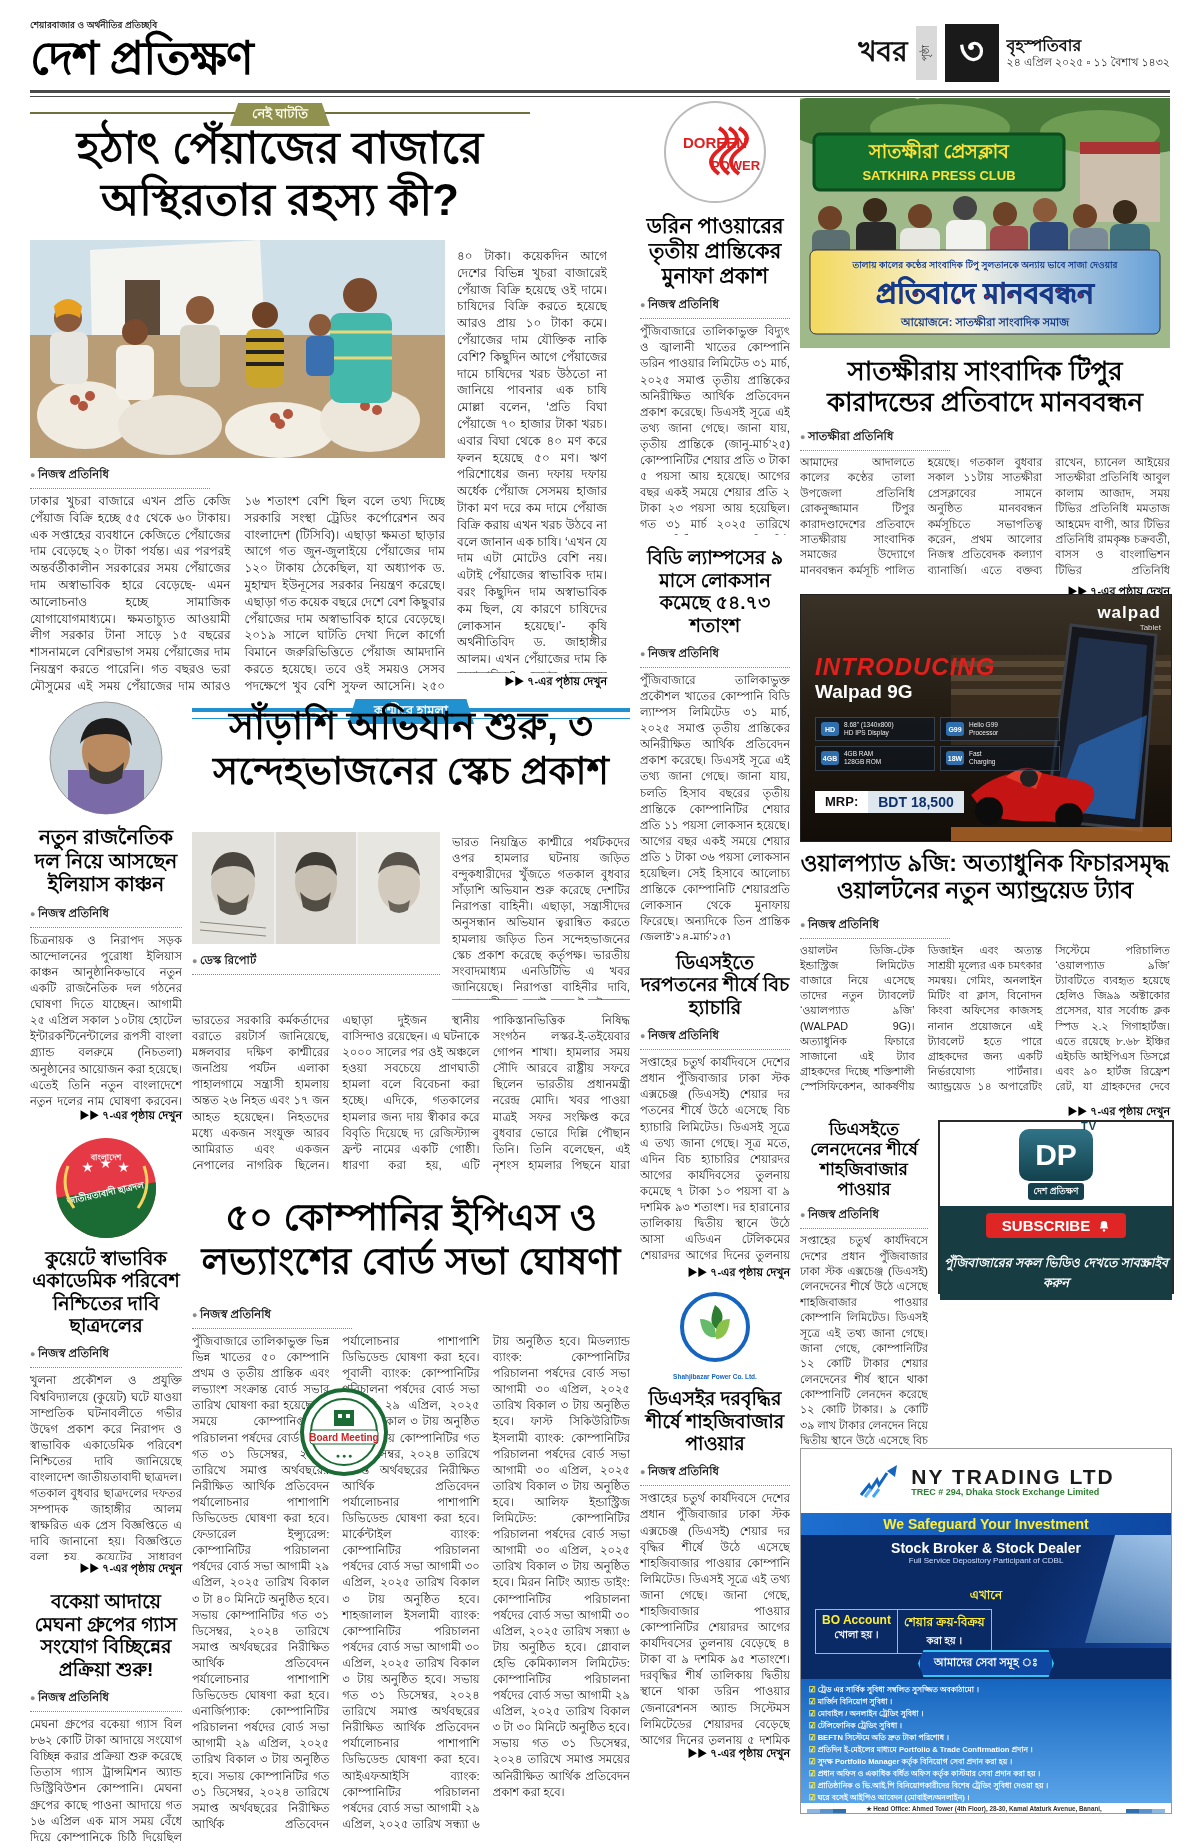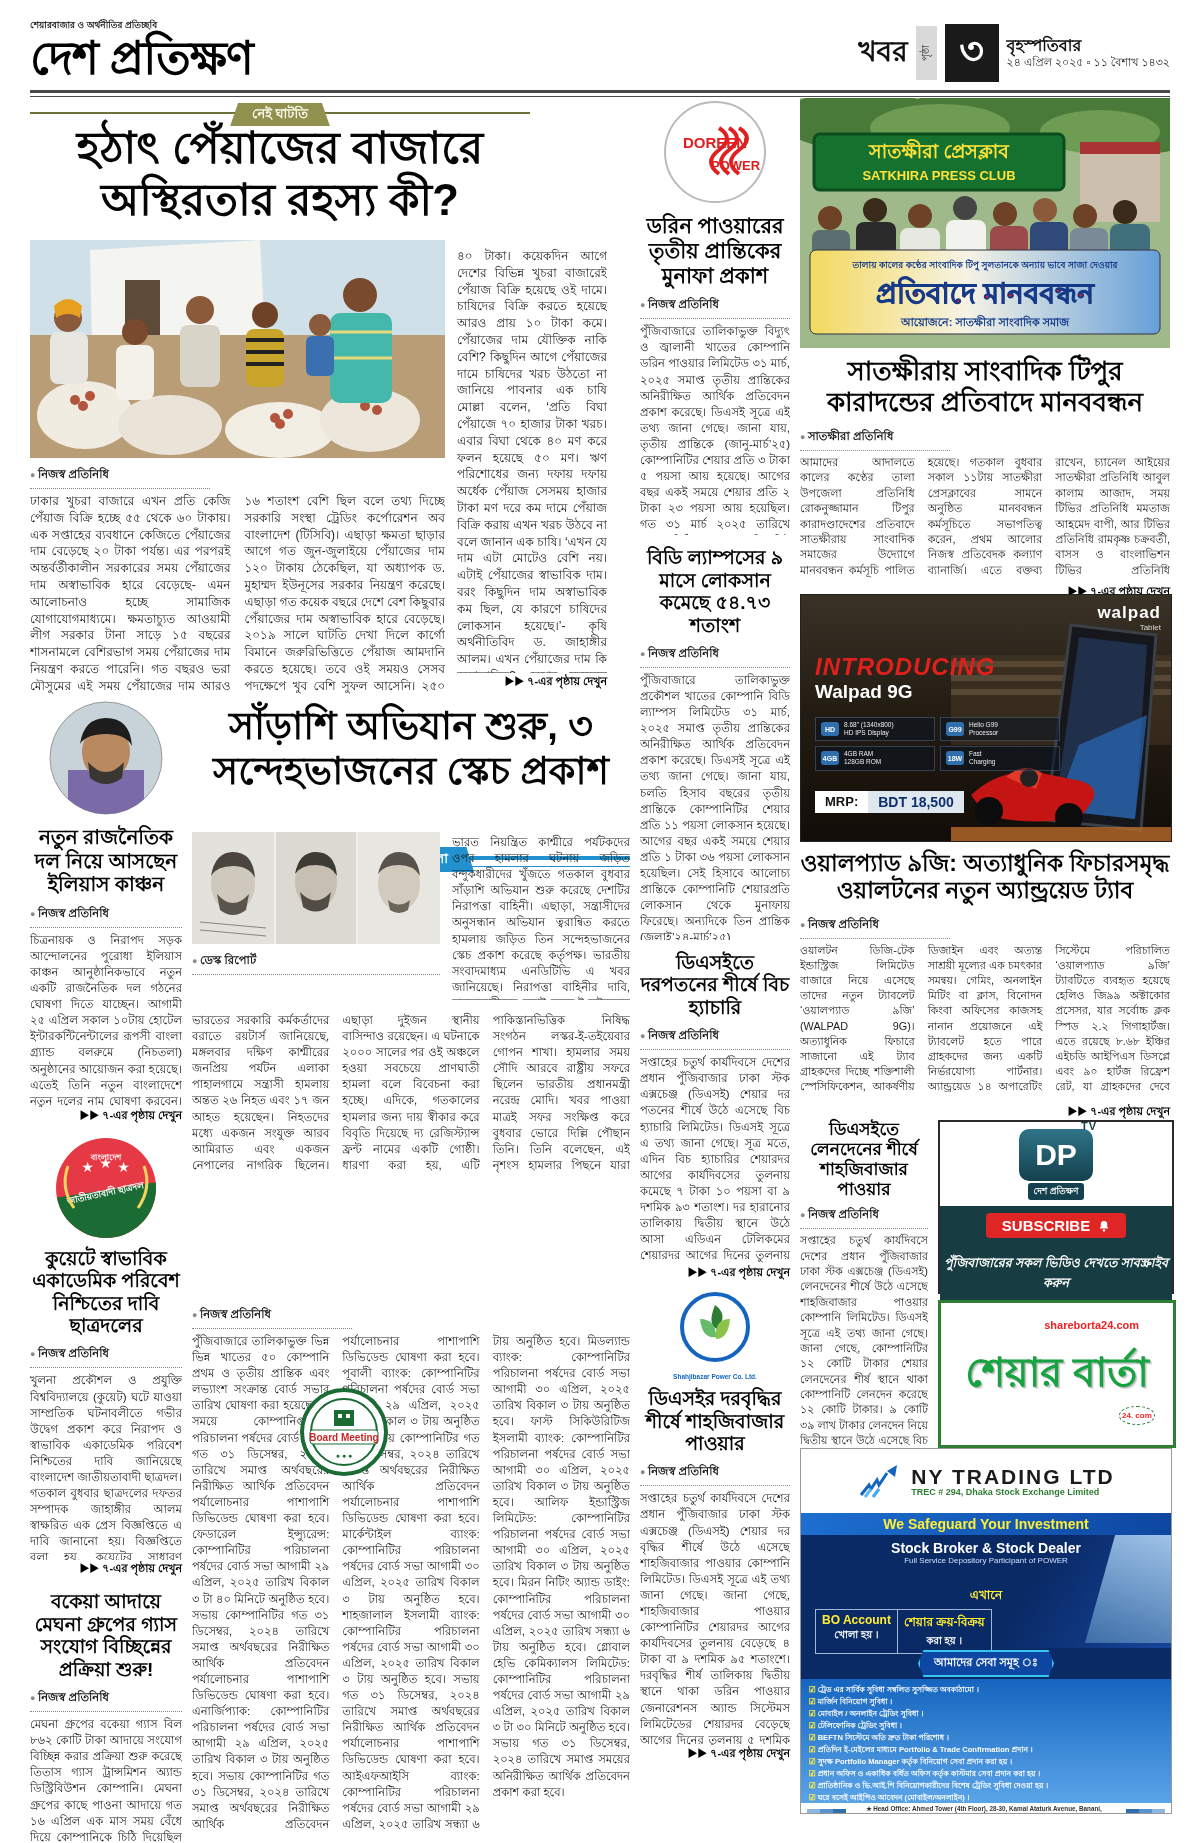--- a/index.html
+++ b/index.html
@@ -341,44 +341,39 @@
         <span>SUBSCRIBE</span>
         <svg width="12" height="12" viewBox="0 0 12 12">
             <path d="M6 1 a3.2 3.2 0 0 1 3.2 3.2 v2.4 l1 1.8 H1.8 l1 -1.8 V4.2 A3.2 3.2 0 0 1 6 1 z" fill="#fff"></path>
             <circle cx="6" cy="10.4" r="1.2" fill="#fff"></circle>
           </svg>
       </span>
     </div>
     <div class="dp-strip">পুঁজিবাজারের সকল ভিডিও দেখতে সাবস্ক্রাইব করুন</div>
   </div>
 
-  <div class="abs sb" style="left:938px;top:1298px;width:232px;height:142px;">
-    <span class="sb-url">shareborta24.com</span>
-    <span class="sb-logo">শেয়ার বার্তা</span>
-    <span class="sb-24">24. com</span>
-  </div>
 
   <div class="abs ny" style="left:800px;top:1448px;width:370px;height:364px;">
     <div style="display:flex;align-items:center;justify-content:center;gap:10px;height:64px;background:#fff;">
       <svg width="44" height="40" viewBox="0 0 44 40">
         <path d="M4 34 l8 -10 2 4 6 -9 2 5 8 -12" stroke="#1565c0" stroke-width="3" fill="none"></path>
         <polygon points="30,10 40,4 38,16" fill="#1565c0"></polygon>
         <path d="M8 36 l6 -8" stroke="#64b5f6" stroke-width="3"></path>
           <path d="M16 36 l6 -8" stroke="#42a5f5" stroke-width="3"></path>
       </svg>
       <div>
         <div class="ny-name">NY TRADING LTD</div>
         <div class="ny-trec">TREC # 294, Dhaka Stock Exchange Limited</div>
       </div>
     </div>
     <div class="ny-slogan">We Safeguard Your Investment</div>
     <div class="ny-navy" style="height:108px;padding-top:5px;">
       <div class="abs" style="right:0;top:0;width:86px;height:108px;background:linear-gradient(200deg,#9fc3e8,#3d6ea8);clip-path:polygon(35% 0,100% 0,100% 100%,0 100%);"></div>
       <div class="ny-role1">Stock Broker &amp; Stock Dealer</div>
-      <div class="ny-role2">Full Service Depository Participant of POWER</div>
+      <div class="ny-role2">Full Service Depository Participant of CDBL</div>
       <div class="ny-here" style="margin-top:21px;">এখানে</div>
       <div style="display:flex;gap:0;justify-content:flex-start;margin:3px 0 0 14px;">
         <div class="ny-box">
             <div class="a">BO Account</div>
             <div class="b">খোলা হয় ।</div>
           </div>
         <div class="ny-box" style="border-left:none;">
             <div class="a">শেয়ার ক্রয়-বিক্রয়</div>
             <div class="b">করা হয় ।</div>
           </div>
@@ -508,20 +503,21 @@
         <ellipse cx="207" cy="52" rx="21" ry="27" fill="#d2cbbd"></ellipse>
         <path d="M186 42 q5 -22 21 -22 q18 0 21 24 q-6 -11 -21 -11 q-15 0 -21 9z" fill="#57524a"></path>
         <path d="M196 68 q11 9 22 0 l-2 10 q-9 6 -18 0z" fill="#6a645a"></path>
       </g>
     </svg>
     <div class="byline" style="margin-top:4px;">ডেস্ক রিপোর্ট</div>
   </div>
   <div class="abs bt" style="left:452px;top:834px;width:178px;height:166px;font-size:11.5px;">ভারত নিয়ন্ত্রিত কাশ্মীরে পর্যটকদের ওপর হামলার ঘটনায় জড়িত বন্দুকধারীদের খুঁজতে গতকাল বুধবার সাঁড়াশি অভিযান শুরু করেছে দেশটির নিরাপত্তা বাহিনী। এছাড়া, সন্ত্রাসীদের অনুসন্ধান অভিযান ত্বরান্বিত করতে হামলায় জড়িত তিন সন্দেহভাজনের স্কেচ প্রকাশ করেছে কর্তৃপক্ষ। ভারতীয় সংবাদমাধ্যম এনডিটিভি এ খবর জানিয়েছে। নিরাপত্তা বাহিনীর দাবি, হামলাকারীদের সবাই লস্কর-ই-তইয়েবার সদস্য।</div>
   <div class="abs bt cols3" style="left:192px;top:1012px;width:438px;height:172px;font-size:11.5px;">ভারতের সরকারি কর্মকর্তাদের বরাতে রয়টার্স জানিয়েছে, মঙ্গলবার দক্ষিণ কাশ্মীরের জনপ্রিয় পর্যটন এলাকা পাহালগামে সন্ত্রাসী হামলায় অন্তত ২৬ নিহত এবং ১৭ জন আহত হয়েছেন। নিহতদের মধ্যে একজন সংযুক্ত আরব আমিরাত এবং একজন নেপালের নাগরিক ছিলেন। এছাড়া দুইজন স্থানীয় বাসিন্দাও রয়েছেন। এ ঘটনাকে ২০০০ সালের পর ওই অঞ্চলে হওয়া সবচেয়ে প্রাণঘাতী হামলা বলে বিবেচনা করা হচ্ছে। এদিকে, গতকালের হামলার জন্য দায় স্বীকার করে বিবৃতি দিয়েছে দ্য রেজিস্ট্যান্স ফ্রন্ট নামের একটি গোষ্ঠী। ধারণা করা হয়, এটি পাকিস্তানভিত্তিক নিষিদ্ধ সংগঠন লস্কর-ই-তইয়েবার গোপন শাখা। হামলার সময় সৌদি আরবে রাষ্ট্রীয় সফরে ছিলেন ভারতীয় প্রধানমন্ত্রী নরেন্দ্র মোদি। খবর পাওয়া মাত্রই সফর সংক্ষিপ্ত করে বুধবার ভোরে দিল্লি পৌছান তিনি। তিনি বলেছেন, এই নৃশংস হামলার পিছনে যারা রয়েছে, তাদের বিচার হবেই। কাউকে রেহাই দেওয়া হবে না। তাদের ঘৃণ্য ষড়যন্ত্র সফল হবে না। সন্ত্রাসবাদের বিরুদ্ধে আমাদের লড়াই সবসময়ই অটুট ছিল। এখন সেটা আরও দৃঢ় হবে। ঘটনার পর তাৎক্ষণিকভাবে কাশ্মীরের উদ্দেশে রওনা দেন স্বরাষ্ট্রমন্ত্রী অমিত শাহ্‌। সেখানে পৌঁছে মুখ্যমন্ত্রী ওমার আবদুল্লাহ এবং লেফটেন্যান্ট গভর্নর মনোজ সিনহার সঙ্গে বৈঠক করেছেন তিনি।</div>
 
+  <div class="abs hl" style="left:192px;top:1196px;width:438px;font-size:37px;">৫০ কোম্পানির ইপিএস ও লভ্যাংশের বোর্ড সভা ঘোষণা</div>
   <div class="abs" style="left:192px;top:1306px;width:438px;">
     <div class="byline" style="width:160px;">নিজস্ব প্রতিনিধি</div>
     <div class="bt cols3" style="height:505px;font-size:11.5px;">পুঁজিবাজারে তালিকাভুক্ত ভিন্ন ভিন্ন খাতের ৫০ কোম্পানি প্রথম ও তৃতীয় প্রান্তিক এবং লভ্যাংশ সংক্রান্ত বোর্ড সভার তারিখ ঘোষণা করা হয়েছে। এ সময়ে কোম্পানিগুলোর পরিচালনা পর্ষদের বোর্ড সভায় গত ৩১ ডিসেম্বর, ২০২৪ তারিখে সমাপ্ত অর্থবছরের নিরীক্ষিত আর্থিক প্রতিবেদন পর্যালোচনার পাশাপাশি ডিভিডেন্ড ঘোষণা করা হবে। ফেডারেল ইন্স্যুরেন্স: কোম্পানিটির পরিচালনা পর্ষদের বোর্ড সভা আগামী ২৯ এপ্রিল, ২০২৫ তারিখ বিকাল ৩ টা ৪০ মিনিটে অনুষ্ঠিত হবে। সভায় কোম্পানিটির গত ৩১ ডিসেম্বর, ২০২৪ তারিখে সমাপ্ত অর্থবছরের নিরীক্ষিত আর্থিক প্রতিবেদন পর্যালোচনার পাশাপাশি ডিভিডেন্ড ঘোষণা করা হবে। এনার্জিপ্যাক: কোম্পানিটির পরিচালনা পর্ষদের বোর্ড সভা আগামী ২৯ এপ্রিল, ২০২৫ তারিখ বিকাল ৩ টায় অনুষ্ঠিত হবে। সভায় কোম্পানিটির গত ৩১ ডিসেম্বর, ২০২৪ তারিখে সমাপ্ত অর্থবছরের নিরীক্ষিত আর্থিক প্রতিবেদন পর্যালোচনার পাশাপাশি ডিভিডেন্ড ঘোষণা করা হবে। পূবালী ব্যাংক: কোম্পানিটির পরিচালনা পর্ষদের বোর্ড সভা আগামী ২৯ এপ্রিল, ২০২৫ তারিখ বিকাল ৩ টায় অনুষ্ঠিত হবে। সভায় কোম্পানিটির গত ৩১ ডিসেম্বর, ২০২৪ তারিখে সমাপ্ত অর্থবছরের নিরীক্ষিত আর্থিক প্রতিবেদন পর্যালোচনার পাশাপাশি ডিভিডেন্ড ঘোষণা করা হবে। মার্কেন্টাইল ব্যাংক: কোম্পানিটির পরিচালনা পর্ষদের বোর্ড সভা আগামী ৩০ এপ্রিল, ২০২৫ তারিখ বিকাল ৩ টায় অনুষ্ঠিত হবে। শাহজালাল ইসলামী ব্যাংক: কোম্পানিটির পরিচালনা পর্ষদের বোর্ড সভা আগামী ৩০ এপ্রিল, ২০২৫ তারিখ বিকাল ৩ টায় অনুষ্ঠিত হবে। সভায় গত ৩১ ডিসেম্বর, ২০২৪ তারিখে সমাপ্ত অর্থবছরের নিরীক্ষিত আর্থিক প্রতিবেদন পর্যালোচনার পাশাপাশি ডিভিডেন্ড ঘোষণা করা হবে। আইএফআইসি ব্যাংক: কোম্পানিটির পরিচালনা পর্ষদের বোর্ড সভা আগামী ২৯ এপ্রিল, ২০২৫ তারিখ সন্ধ্যা ৬ টায় অনুষ্ঠিত হবে। মিডল্যান্ড ব্যাংক: কোম্পানিটির পরিচালনা পর্ষদের বোর্ড সভা আগামী ৩০ এপ্রিল, ২০২৫ তারিখ বিকাল ৩ টায় অনুষ্ঠিত হবে। ফাস্ট সিকিউরিটিজ ইসলামী ব্যাংক: কোম্পানিটির পরিচালনা পর্ষদের বোর্ড সভা আগামী ৩০ এপ্রিল, ২০২৫ তারিখ বিকাল ৩ টায় অনুষ্ঠিত হবে। আলিফ ইন্ডাস্ট্রিজ লিমিটেড: কোম্পানিটির পরিচালনা পর্ষদের বোর্ড সভা আগামী ৩০ এপ্রিল, ২০২৫ তারিখ বিকাল ৩ টায় অনুষ্ঠিত হবে। মিরন নিটিং অ্যান্ড ডাইং: কোম্পানিটির পরিচালনা পর্ষদের বোর্ড সভা আগামী ৩০ এপ্রিল, ২০২৫ তারিখ সন্ধ্যা ৬ টায় অনুষ্ঠিত হবে। গ্লোবাল হেভি কেমিক্যালস লিমিটেড: কোম্পানিটির পরিচালনা পর্ষদের বোর্ড সভা আগামী ২৯ এপ্রিল, ২০২৫ তারিখ বিকাল ৩ টা ৩০ মিনিটে অনুষ্ঠিত হবে। সভায় গত ৩১ ডিসেম্বর, ২০২৪ তারিখে সমাপ্ত সময়ের অনিরীক্ষিত আর্থিক প্রতিবেদন প্রকাশ করা হবে।</div>
   </div>
   <div class="abs" style="left:300px;top:1388px;">
     <svg width="88" height="88" viewBox="0 0 88 88">
       <circle cx="44" cy="44" r="42" fill="#fff" stroke="#1b6b34" stroke-width="4"></circle>
       <circle cx="44" cy="44" r="33" fill="none" stroke="#1b6b34" stroke-width="2"></circle>
       <rect x="34" y="22" width="20" height="16" fill="#1b6b34"></rect>
         <rect x="38" y="26" width="4" height="4" fill="#fff"></rect>

